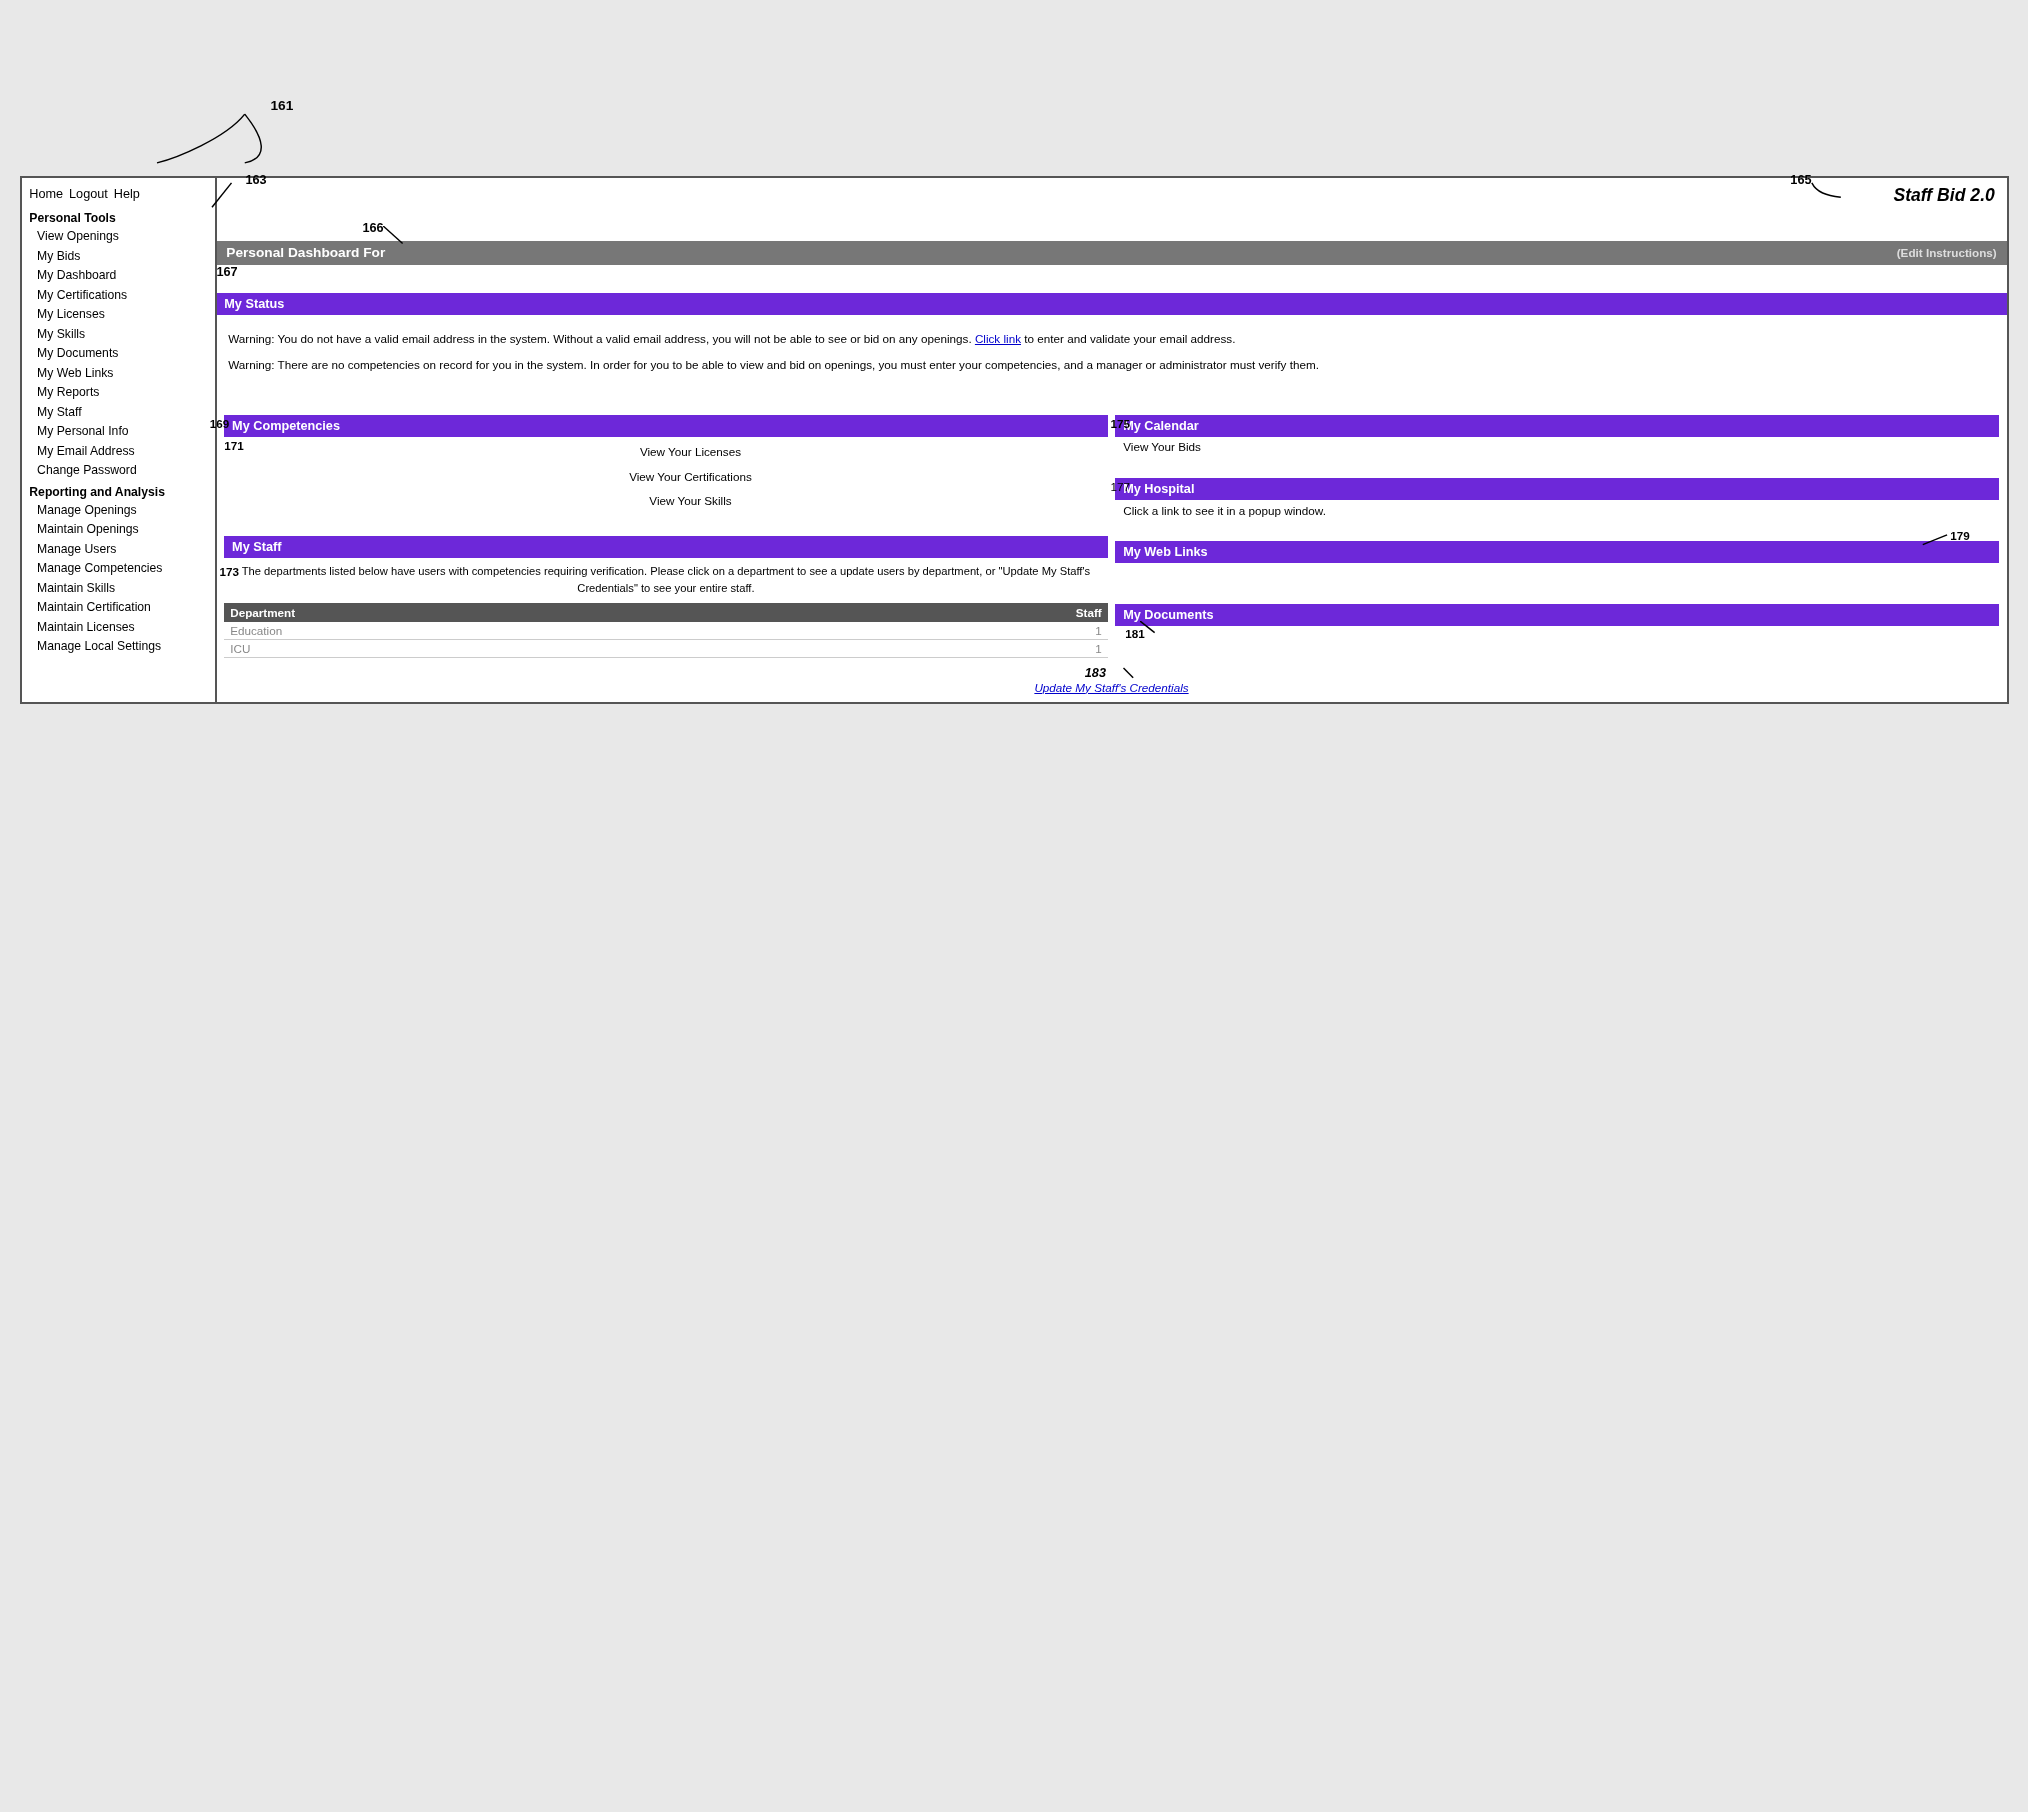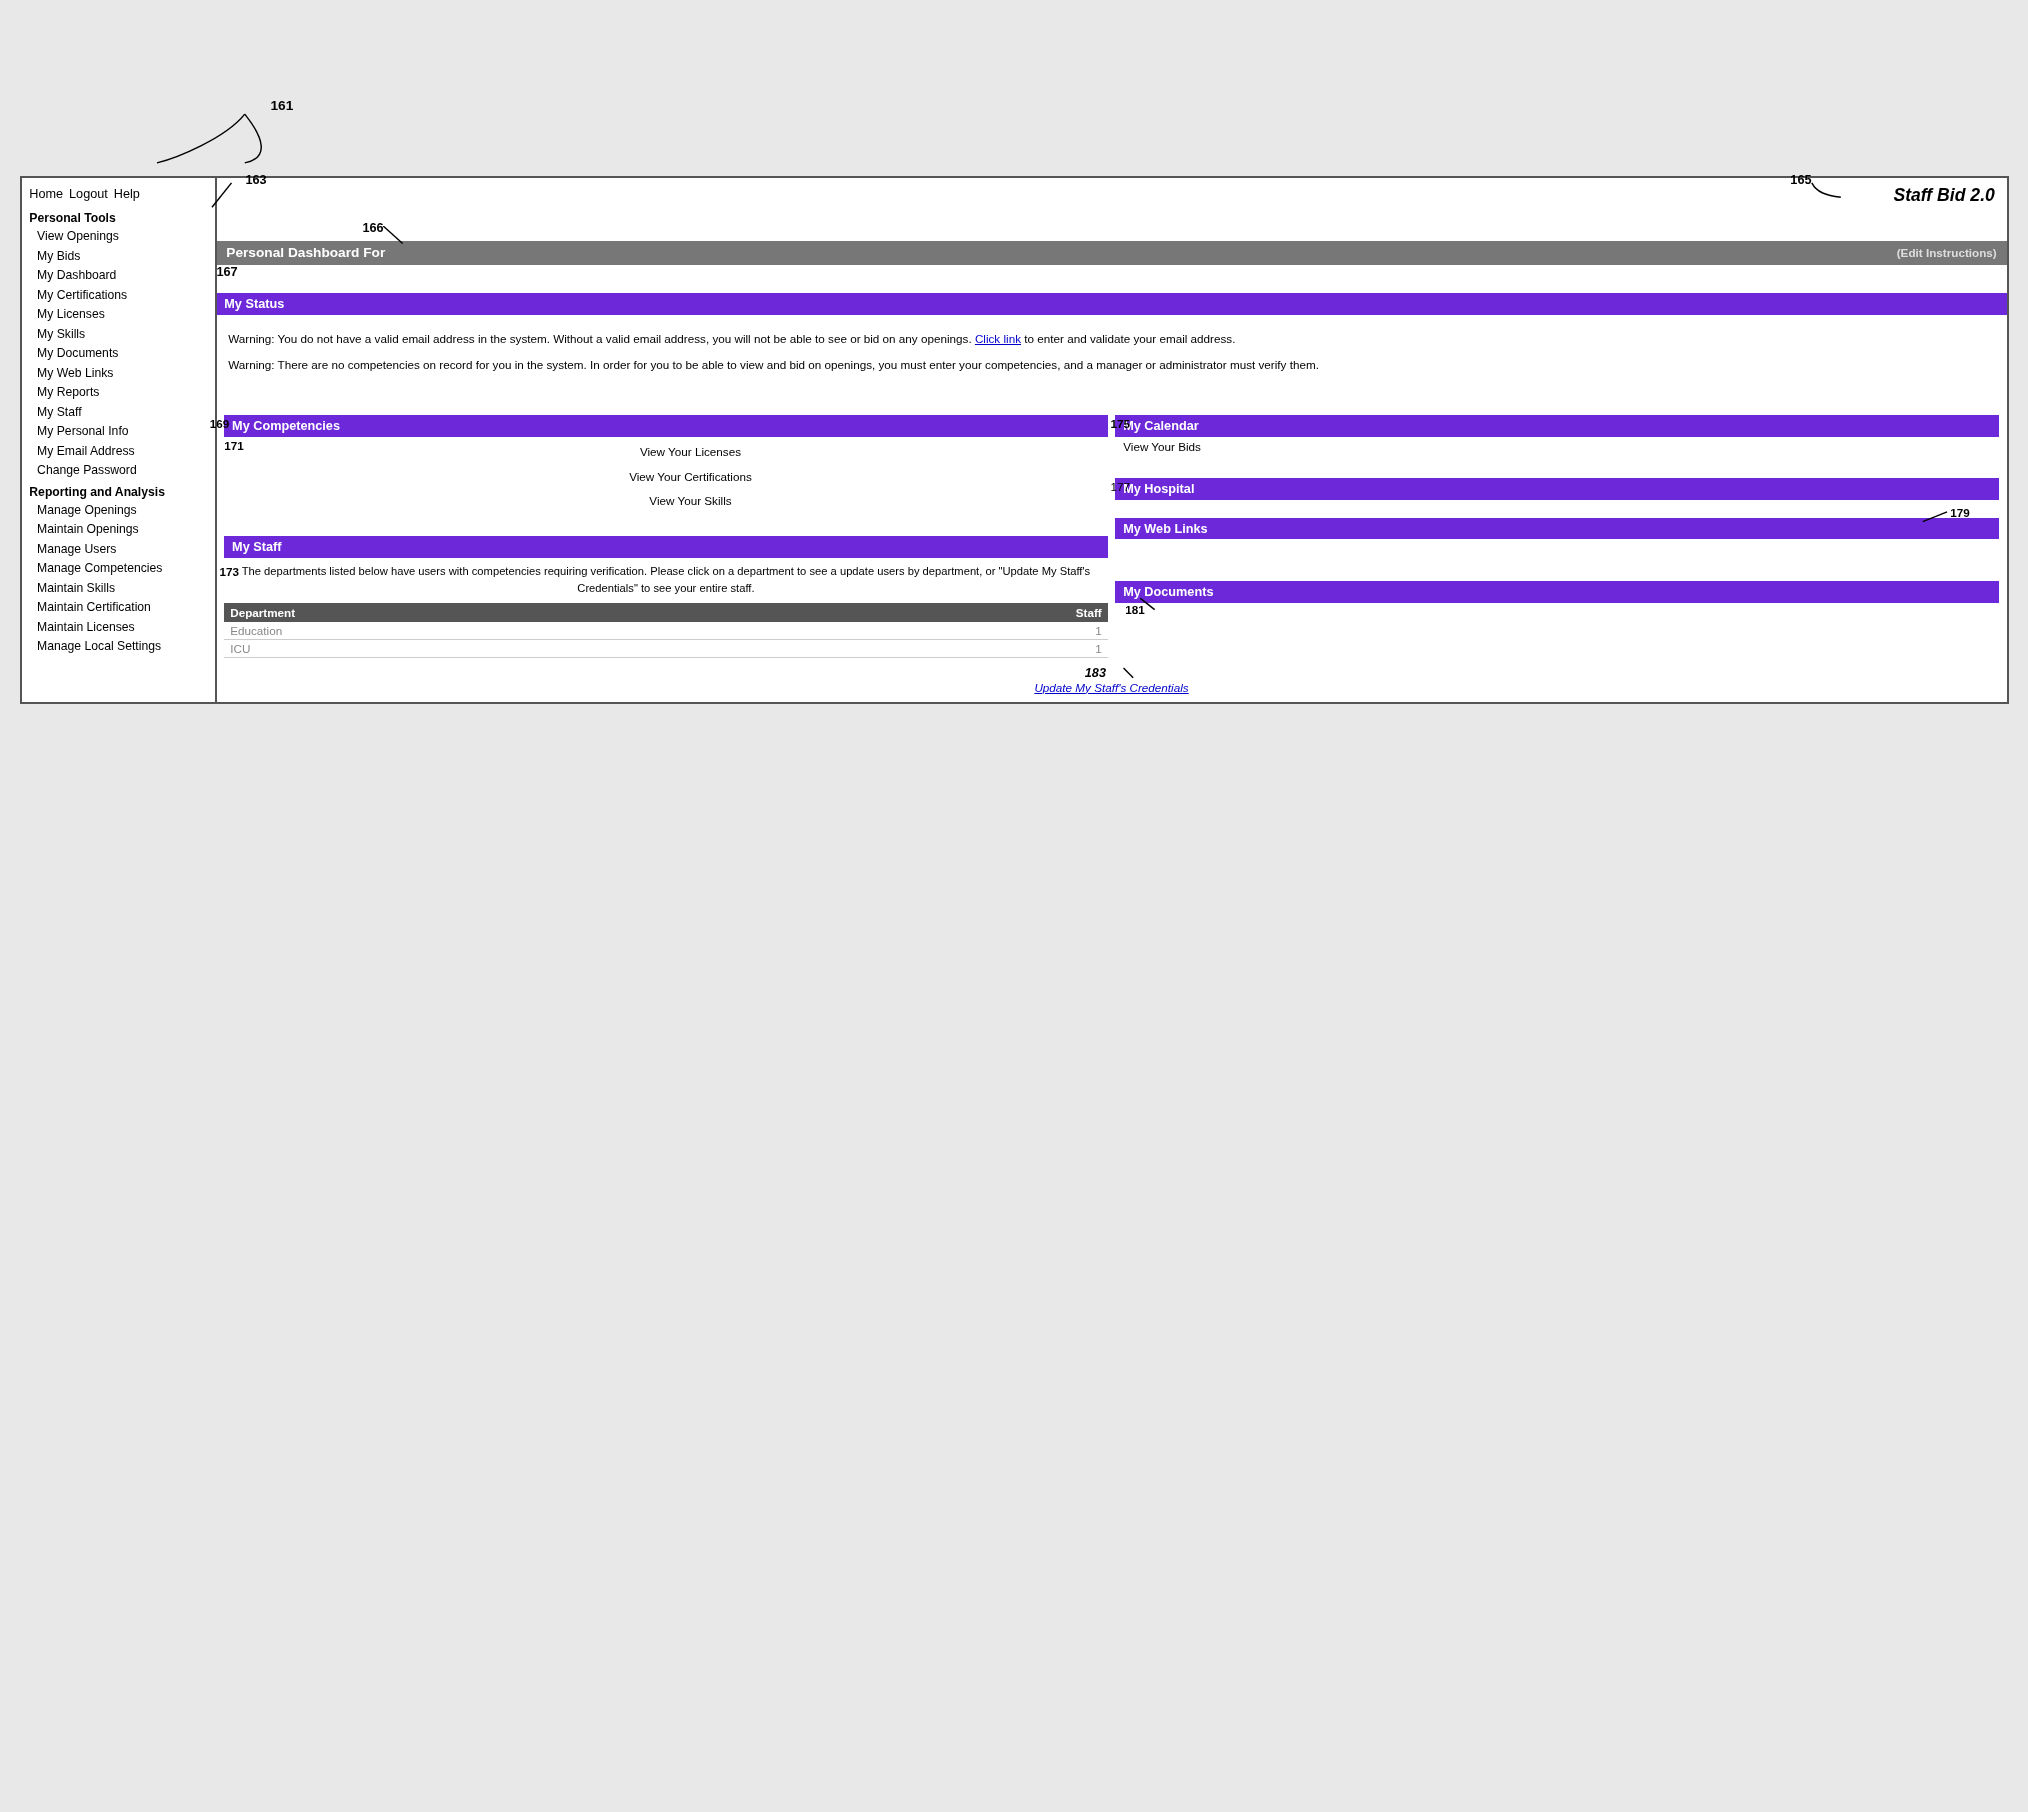--- a/index.html
+++ b/index.html
@@ -336,20 +336,21 @@
             <div style="position:relative;">
               <span style="position:absolute; top:2px; left:-4.9px; font-weight:bold; font-size:11.7px;">175</span>
               <div class="section-header-dark">My Calendar</div>
             </div>
             <div class="right-content">View Your Bids</div>
 
             <div style="position:relative; margin-top:7.8px;">
               <span style="position:absolute; top:2px; left:-4.9px; font-weight:normal; font-size:11.7px;text-align:center;">177</span>
               <div class="section-header-dark">My Hospital</div>
             </div>
+            <div class="right-content">Click a link to see it in a popup window.</div>
 
             <div style="position:relative; margin-top:7.8px;">
               <span style="position:absolute; top:-11.7px; right:29px; font-weight:bold; font-size:11.7px;">179</span>
               <svg style="position:absolute; top:-7.8px; right:47px; width:39px; height:14.6px;" viewBox="0 0 40 15" width="39" height="14.6">
                 <line x1="35" y1="2" x2="10" y2="12" stroke="#000" stroke-width="1.5"></line>
               </svg>
               <div class="section-header-dark">My Web Links</div>
             </div>
             <div class="right-content"></div>
 

